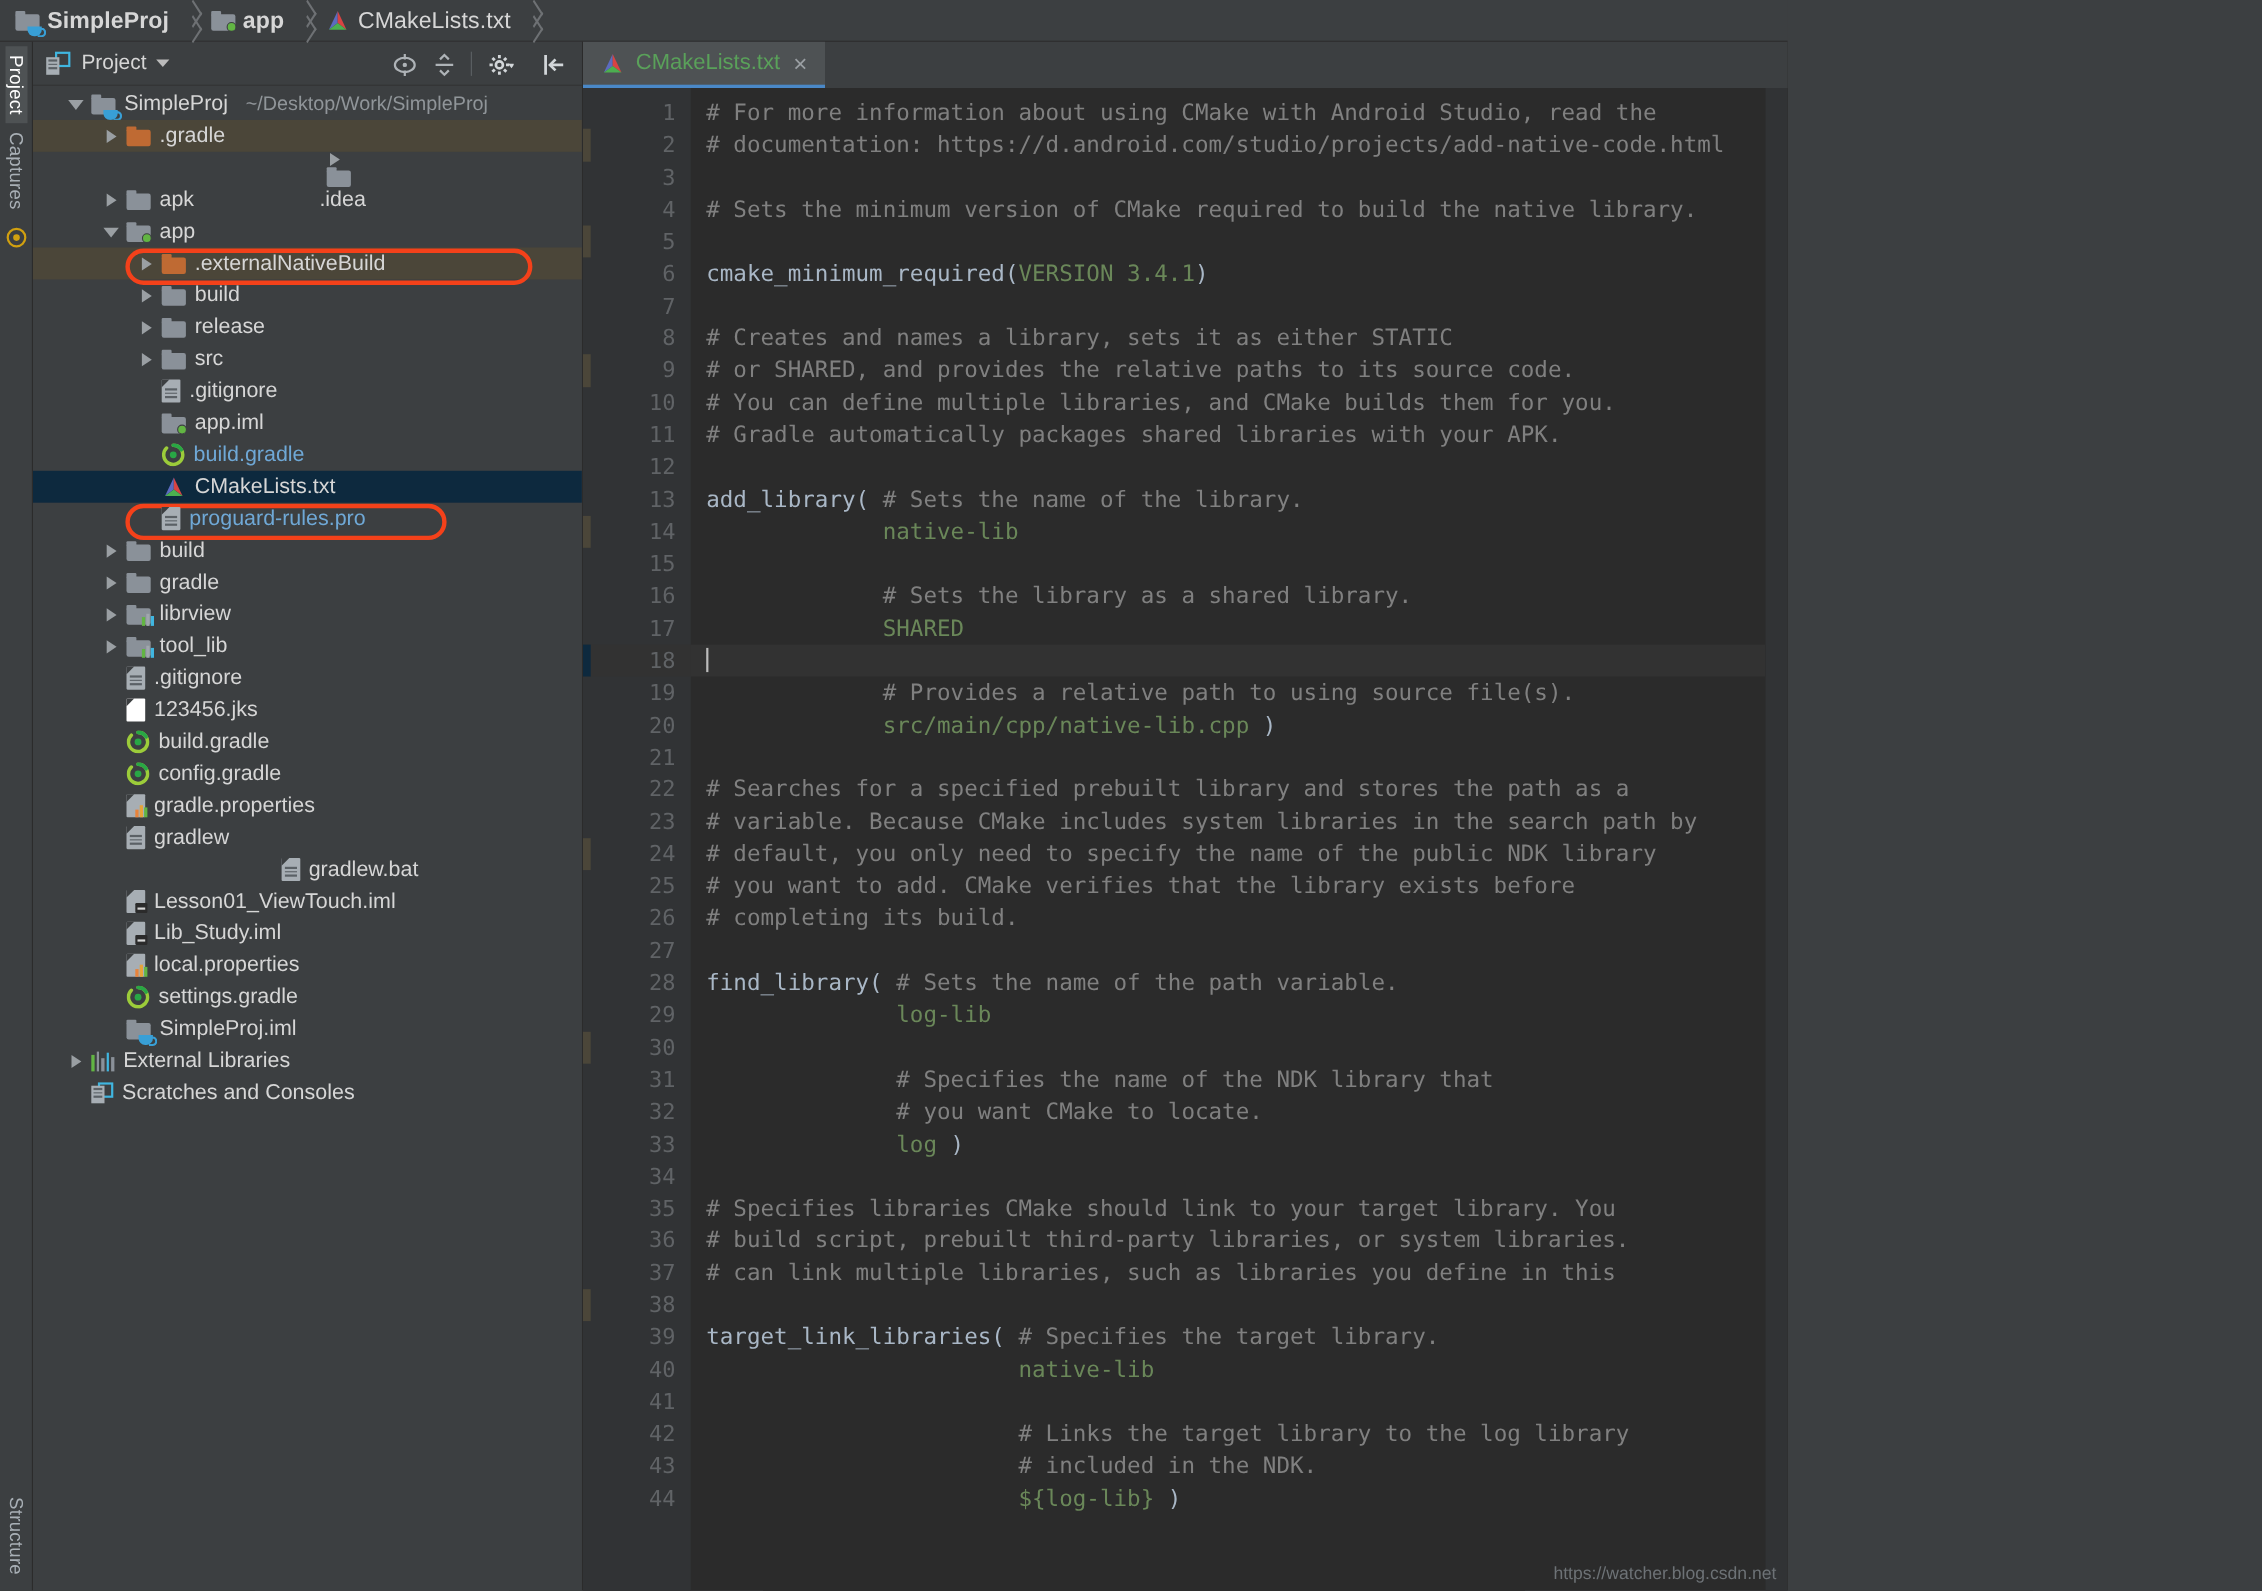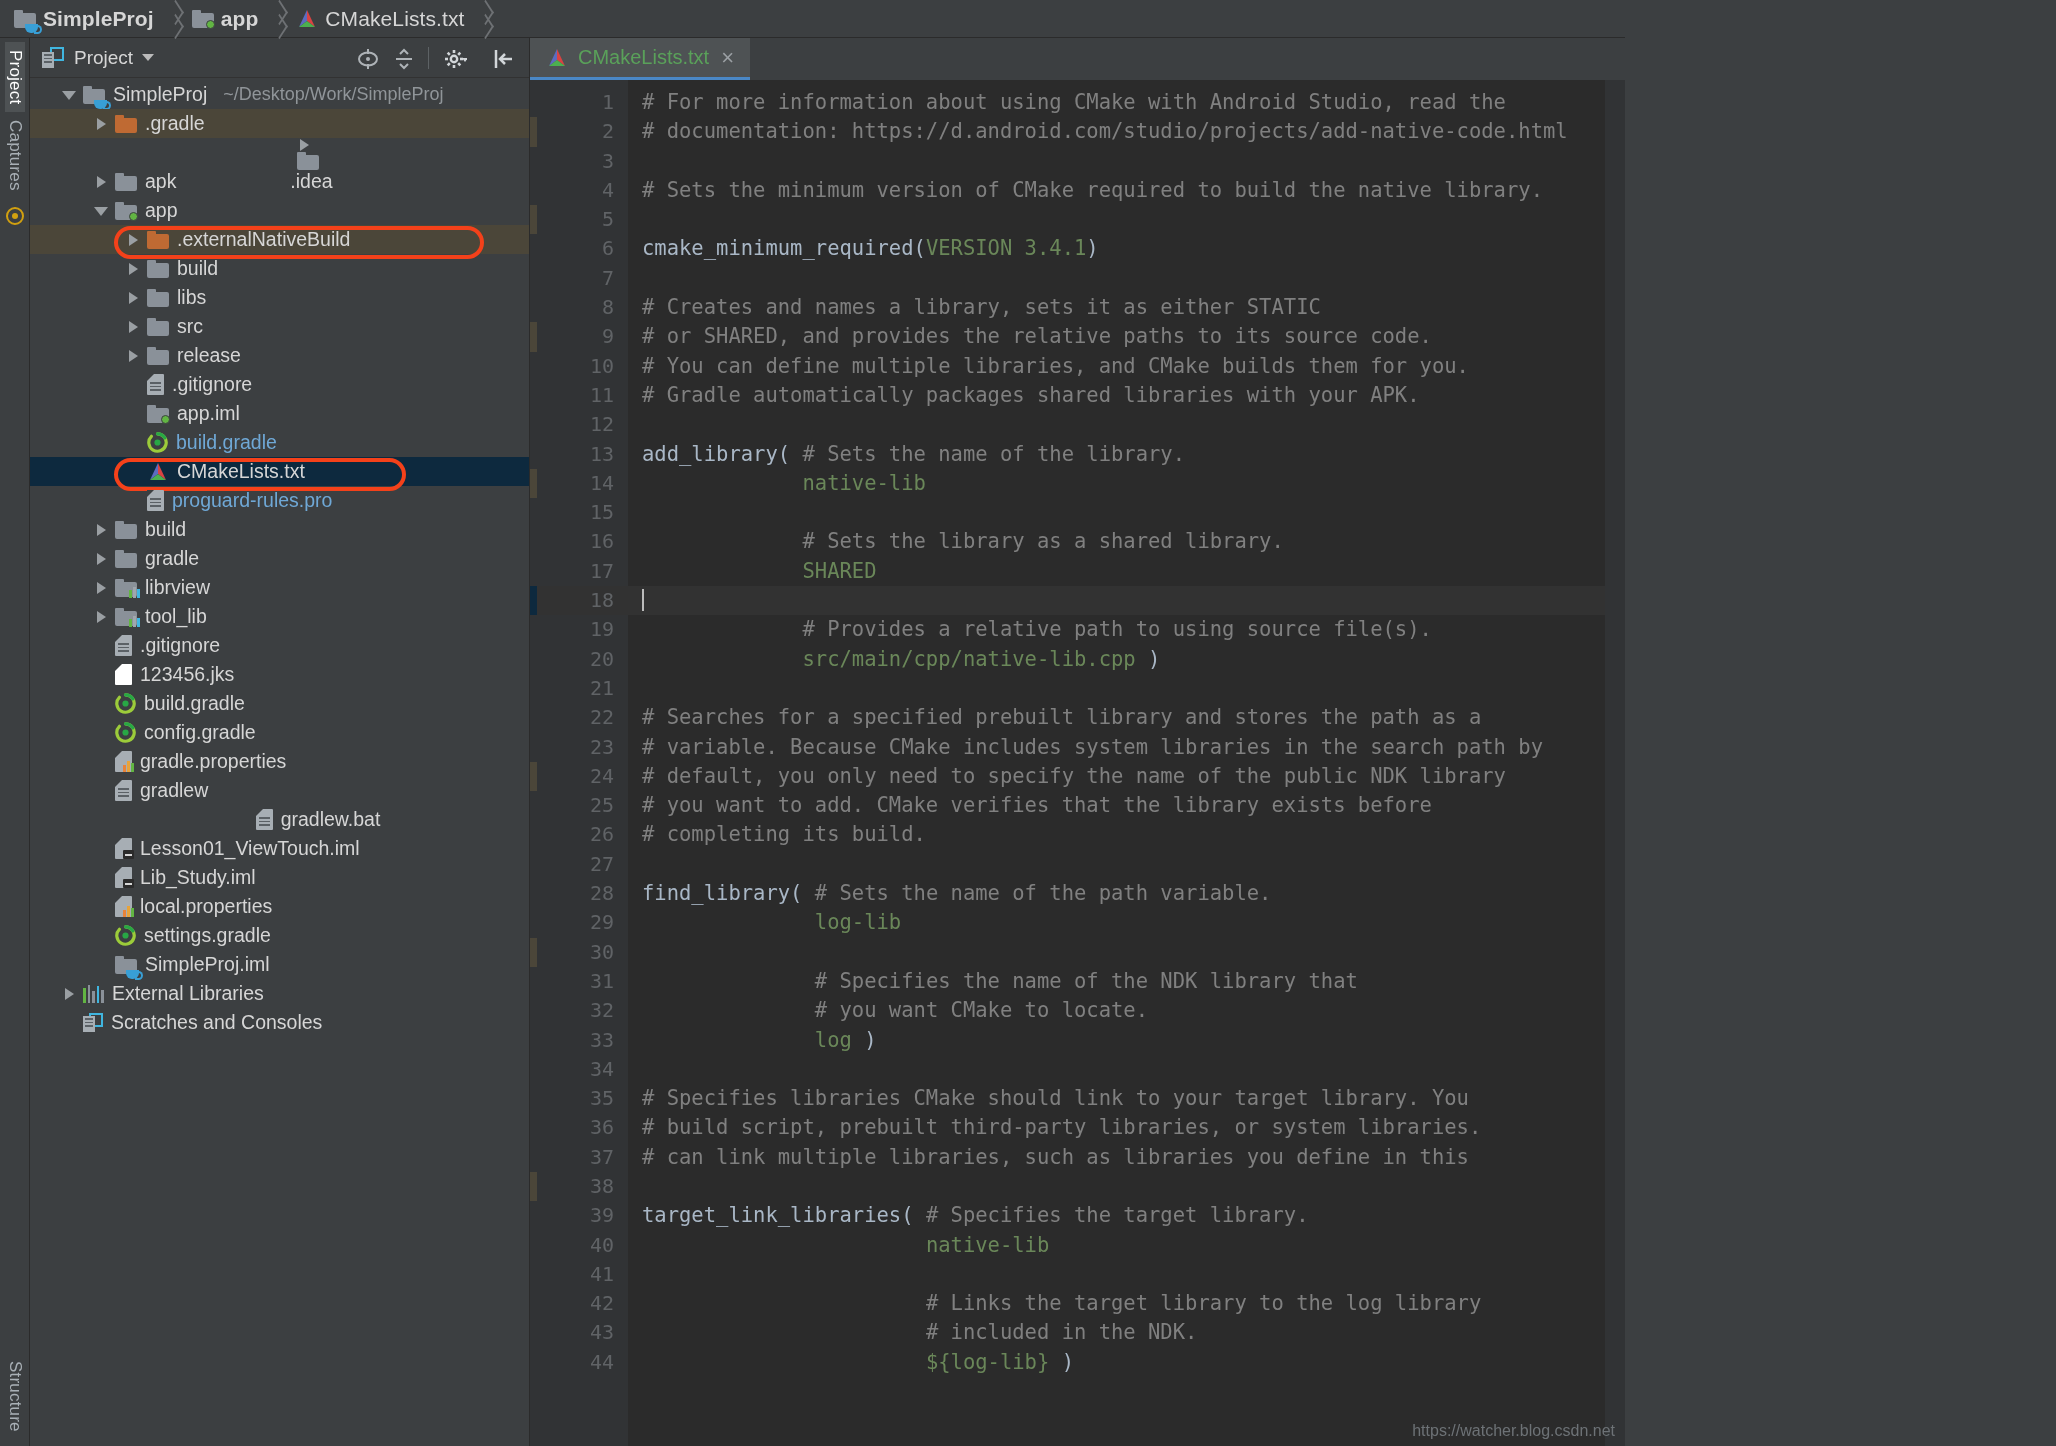--- a/index.html
+++ b/index.html
@@ -362,37 +362,29 @@
               <span class="body"></span>
             </span>
             <span class="label">build</span>
           </div>
           <div class="row" style="padding-left: 96px;">
             <span class="arrow right"></span>
             <span class="ic ic-folder">
               <span class="tab"></span>
               <span class="body"></span>
             </span>
-            <span class="label">libs</span>
+            <span class="label">release</span>
           </div>
           <div class="row" style="padding-left: 96px;">
             <span class="arrow right"></span>
             <span class="ic ic-folder">
               <span class="tab"></span>
               <span class="body"></span>
             </span>
             <span class="label">src</span>
-          </div>
-          <div class="row" style="padding-left: 96px;">
-            <span class="arrow right"></span>
-            <span class="ic ic-folder">
-              <span class="tab"></span>
-              <span class="body"></span>
-            </span>
-            <span class="label">release</span>
           </div>
           <div class="row" style="padding-left: 96px;">
             <span class="arrow none"></span>
             <span class="ic ic-file">
               <span class="sheet"></span>
               <span class="fold"></span>
               <span class="lines">
                 <i></i>
                 <i></i>
                 <i></i>

